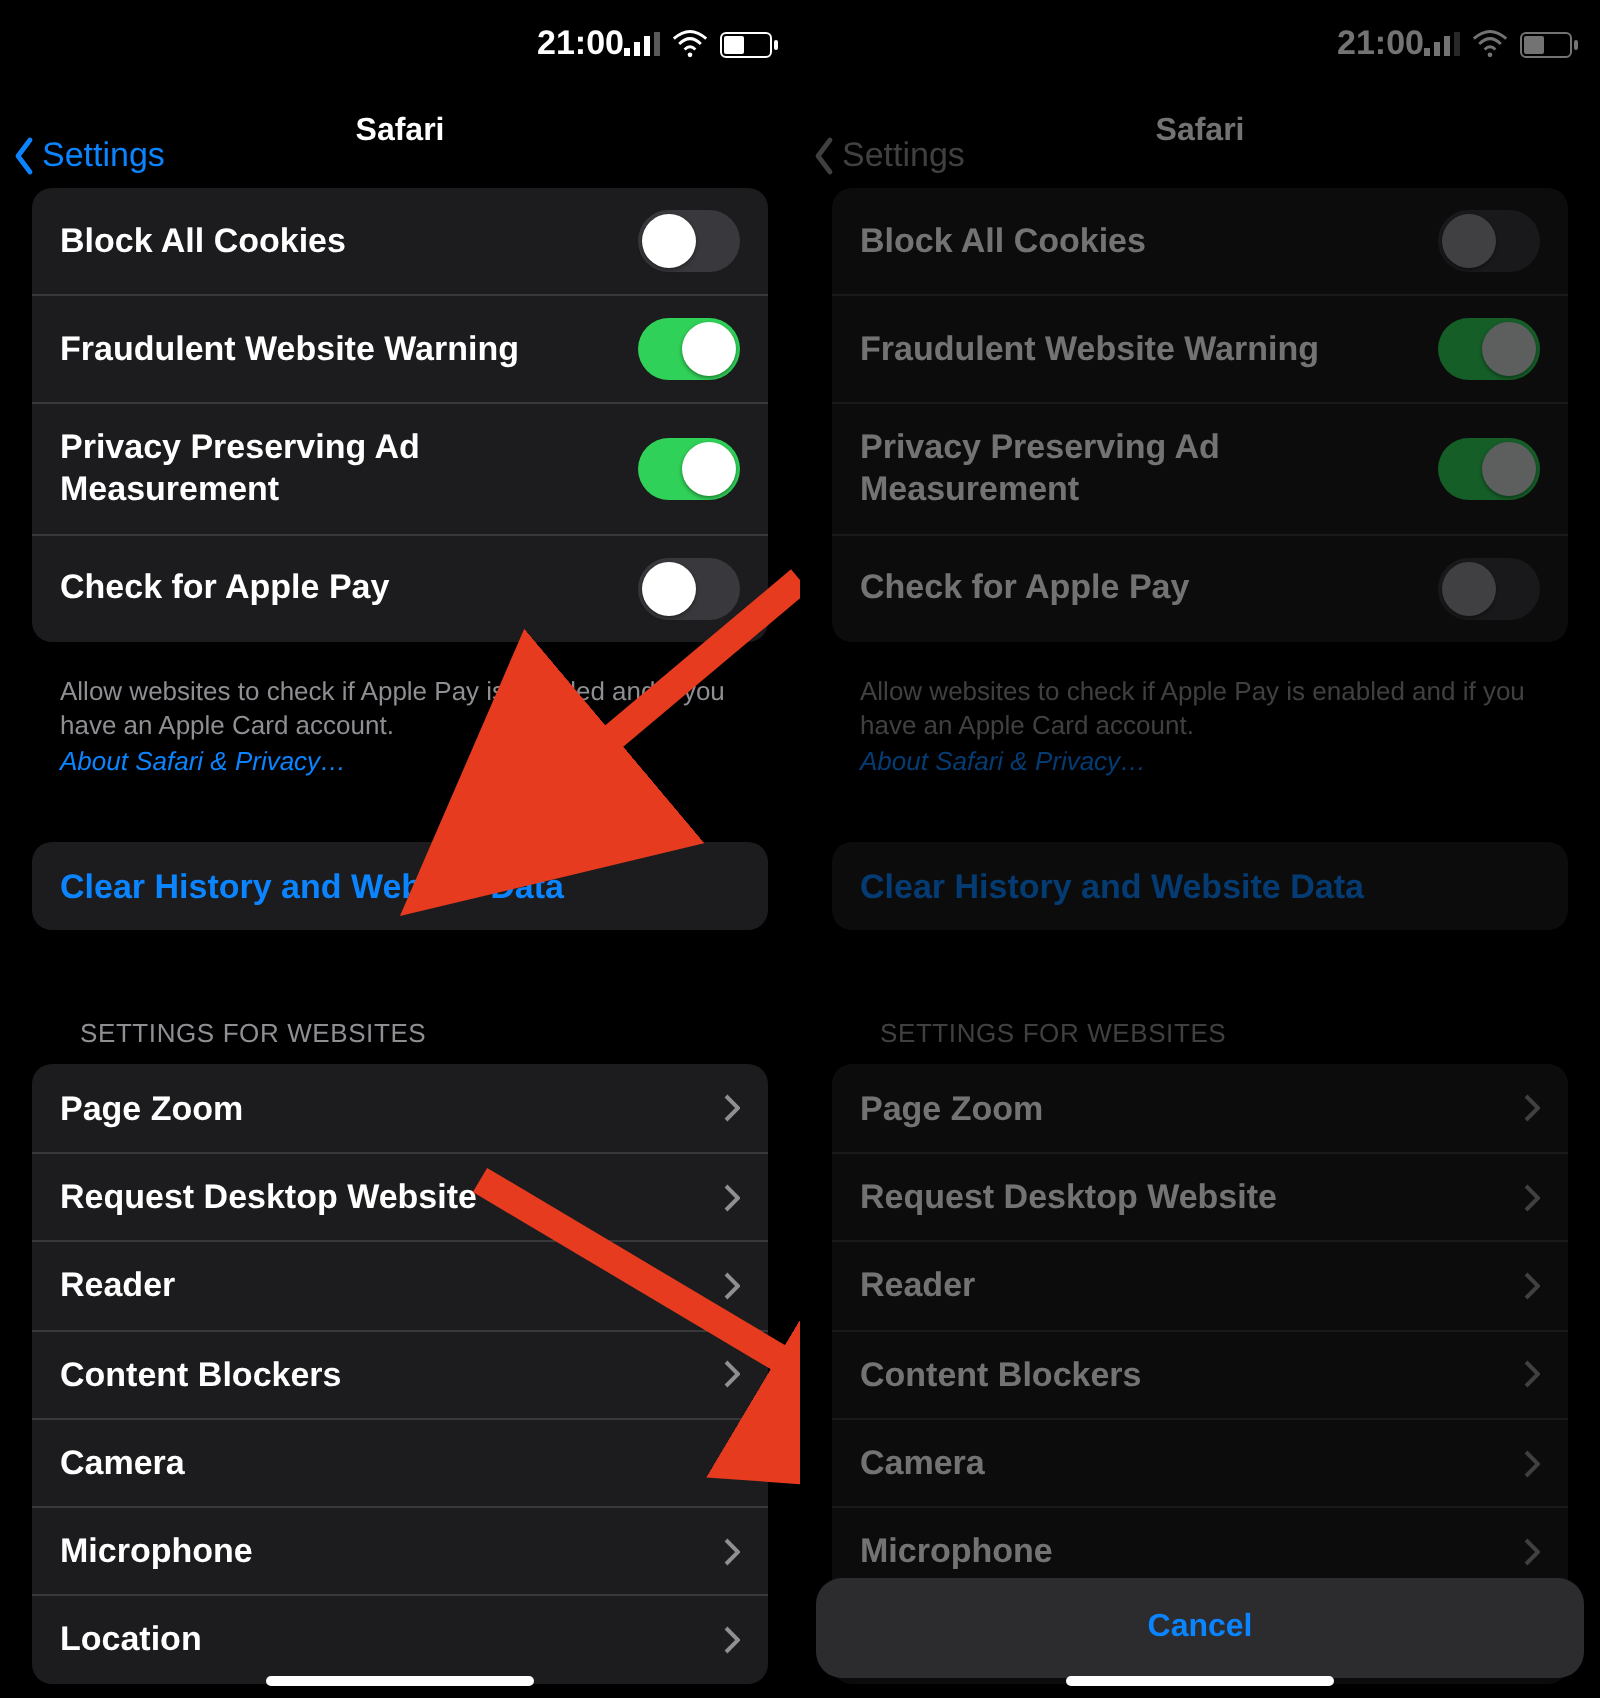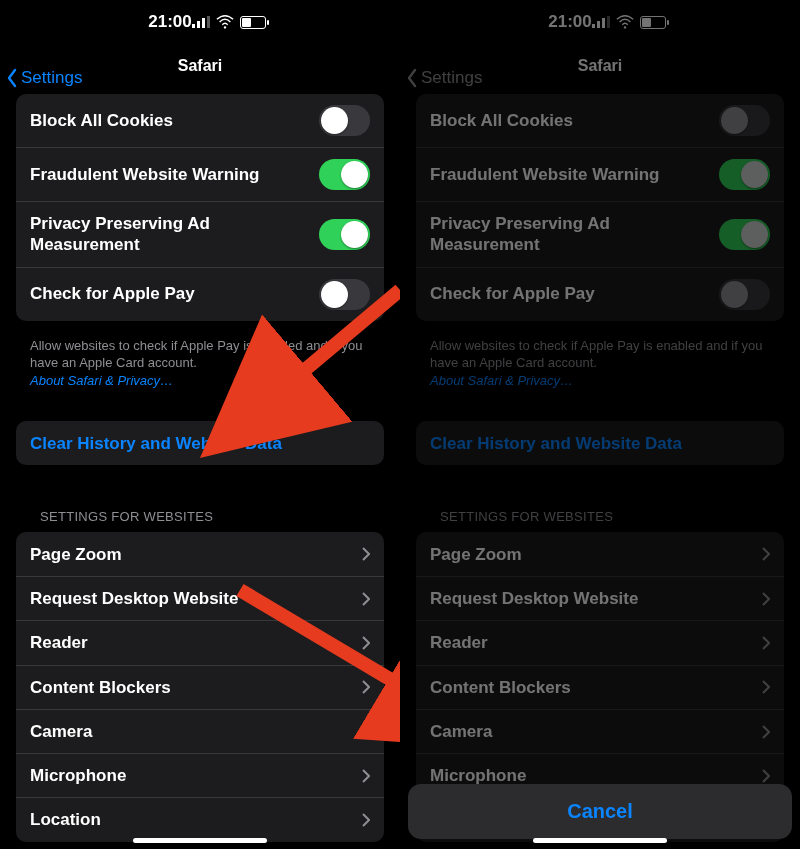--- a/index.html
+++ b/index.html
@@ -33,21 +33,21 @@
     background: var(--bg);
     position: relative;
     overflow: hidden;
   }
 
   
   .status {
     height: 44px;
     display: flex;
     align-items: center;
-    justify-content: center;
+    justify-content: flex-end;
     padding: 0 14px 0 28px;
     font-size: 17px;
     font-weight: 600;
   }
   .status .icons { display:flex; align-items:center; gap:6px; }
   .sig { display:flex; align-items:flex-end; gap:2px; height:12px; }
   .sig b { width:3px; background:#fff; display:block; }
   .sig b:nth-child(1){height:4px;} .sig b:nth-child(2){height:7px;}
   .sig b:nth-child(3){height:10px;} .sig b:nth-child(4){height:12px; opacity:.35;}
   .wifi {
@@ -129,21 +129,21 @@
   .sheet-msg {
     font-size:13px; color:var(--sub); text-align:center; padding:14px 20px; line-height:1.45;
     border-bottom:0.5px solid rgba(255,255,255,0.12);
   }
   .sheet-btn {
     text-align:center; font-size:20px; padding:16px 8px;
   }
   .sheet-btn.destructive { color: var(--red); }
   .sheet-cancel {
     background: var(--cell2); border-radius:13px; text-align:center;
-    font-size:20px; font-weight:600; color: var(--link); padding:16px 8px;
+    font-size:16px; font-weight:600; color: var(--link); padding:16px 8px;
   }
 
   
   .home {
     position:absolute; bottom:6px; left:50%; transform:translateX(-50%);
     width:134px;height:5px;border-radius:3px;background:#fff;
   }
 
   
   .arrow {

